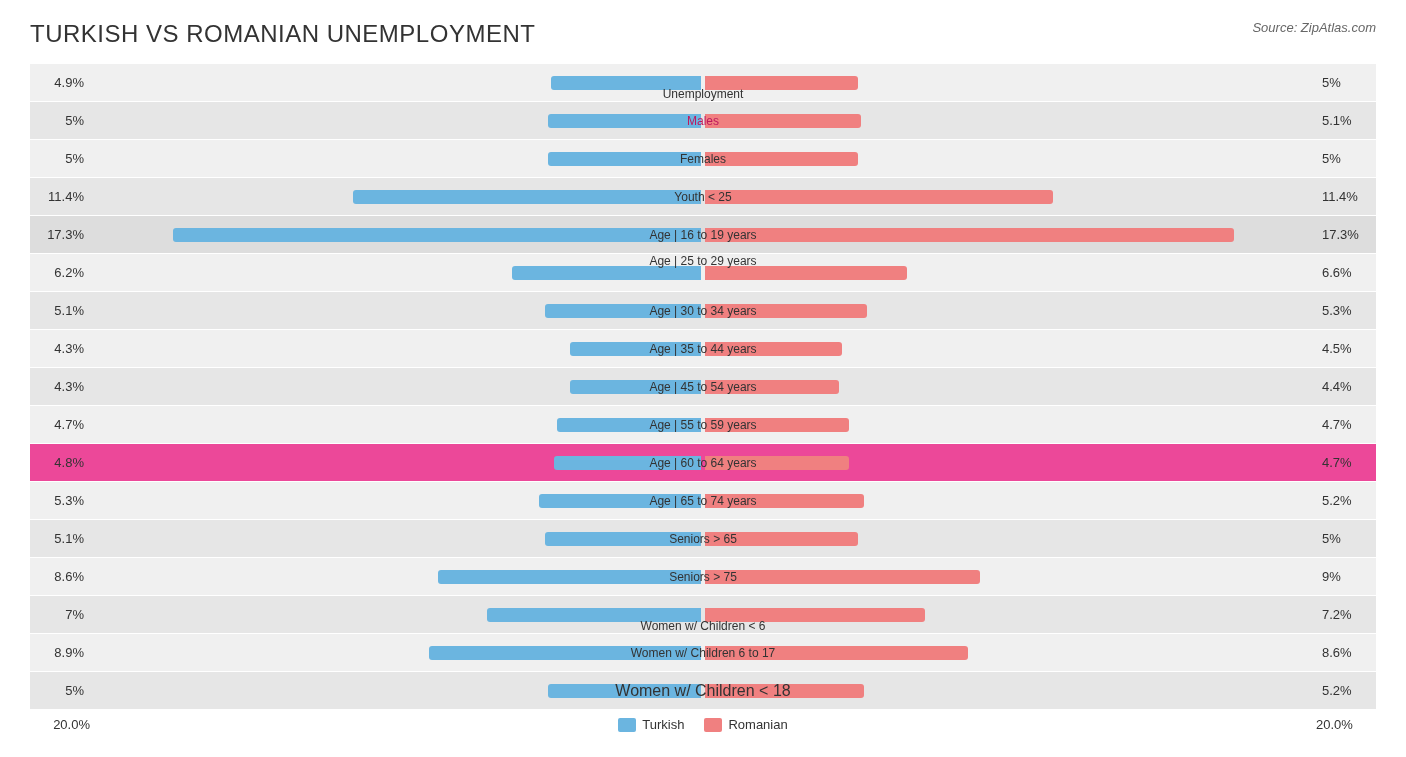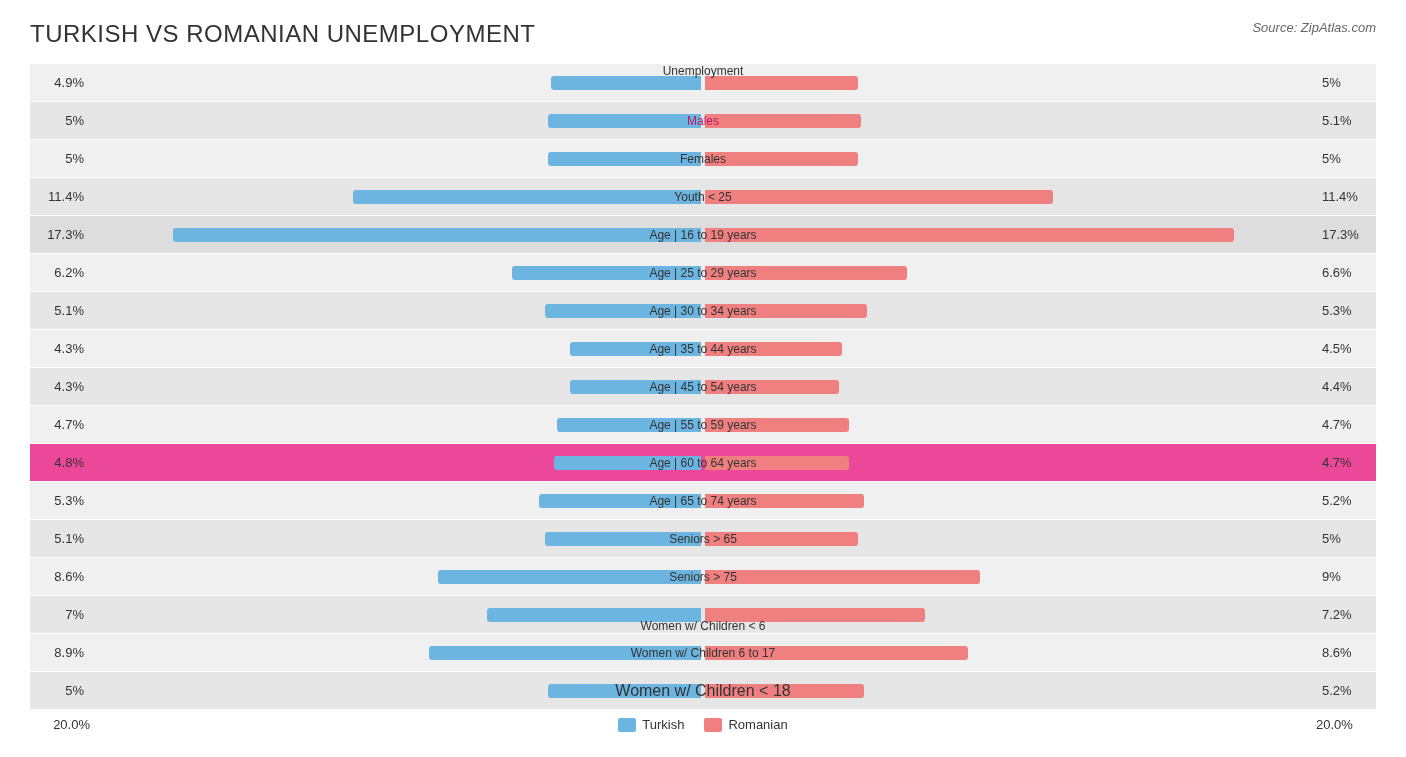--- a/index.html
+++ b/index.html
@@ -106,21 +106,21 @@
 <div class="chart-container">
   <div class="chart-header">
     <div class="chart-title">TURKISH VS ROMANIAN UNEMPLOYMENT</div>
     <div class="chart-source">Source: ZipAtlas.com</div>
   </div>
 
   <div class="chart-body" id="chart-body">
 
   <div class="row" style="background: rgb(240, 240, 240); display: flex; align-items: center; height: 37px;">
         <div class="left-value">4.9%</div>
-        <div style="flex: 1 1 0%; display: flex; align-items: flex-start; position: relative; height: 100%;">
+        <div style="flex: 1 1 0%; display: flex; align-items: flex-end; position: relative; height: 100%;">
           <div style="flex: 1 1 0%; display: flex; justify-content: flex-end; align-items: center; padding-right: 2px; height: 100%;">
             <div style="height: 14px; width: 24.5%; background: rgb(107, 181, 224); border-radius: 3px 0px 0px 3px;"></div>
           </div>
           <div style="position: absolute; left: 50%; transform: translateX(-50%); font-size: 12px; color: rgb(51, 51, 51); white-space: nowrap; z-index: 2; text-align: center; pointer-events: none;">Unemployment</div>
           <div style="flex: 1 1 0%; display: flex; justify-content: flex-start; align-items: center; padding-left: 2px; height: 100%;">
             <div style="height: 14px; width: 25%; background: rgb(240, 128, 128); border-radius: 0px 3px 3px 0px;"></div>
           </div>
         </div>
         <div class="right-value">5%</div>
       </div>
@@ -171,21 +171,21 @@
           </div>
           <div style="position: absolute; left: 50%; transform: translateX(-50%); font-size: 12px; color: rgb(51, 51, 51); white-space: nowrap; z-index: 2; text-align: center; pointer-events: none;">Age | 16 to 19 years</div>
           <div style="flex: 1 1 0%; display: flex; justify-content: flex-start; align-items: center; padding-left: 2px; height: 100%;">
             <div style="height: 14px; width: 86.5%; background: rgb(240, 128, 128); border-radius: 0px 3px 3px 0px;"></div>
           </div>
         </div>
         <div class="right-value">17.3%</div>
       </div>
       <div class="row" style="background: rgb(240, 240, 240); display: flex; align-items: center; height: 37px;">
         <div class="left-value">6.2%</div>
-        <div style="flex: 1 1 0%; display: flex; align-items: center; position: relative; height: 100%;">
+        <div style="flex: 1 1 0%; display: flex; position: relative; height: 100%;">
           <div style="flex: 1 1 0%; display: flex; justify-content: flex-end; align-items: center; padding-right: 2px; height: 100%;">
             <div style="height: 14px; width: 31%; background: rgb(107, 181, 224); border-radius: 3px 0px 0px 3px;"></div>
           </div>
           <div style="position: absolute; left: 50%; transform: translateX(-50%); font-size: 12px; color: rgb(51, 51, 51); white-space: nowrap; z-index: 2; text-align: center; pointer-events: none;">Age | 25 to 29 years</div>
           <div style="flex: 1 1 0%; display: flex; justify-content: flex-start; align-items: center; padding-left: 2px; height: 100%;">
             <div style="height: 14px; width: 33%; background: rgb(240, 128, 128); border-radius: 0px 3px 3px 0px;"></div>
           </div>
         </div>
         <div class="right-value">6.6%</div>
       </div>

